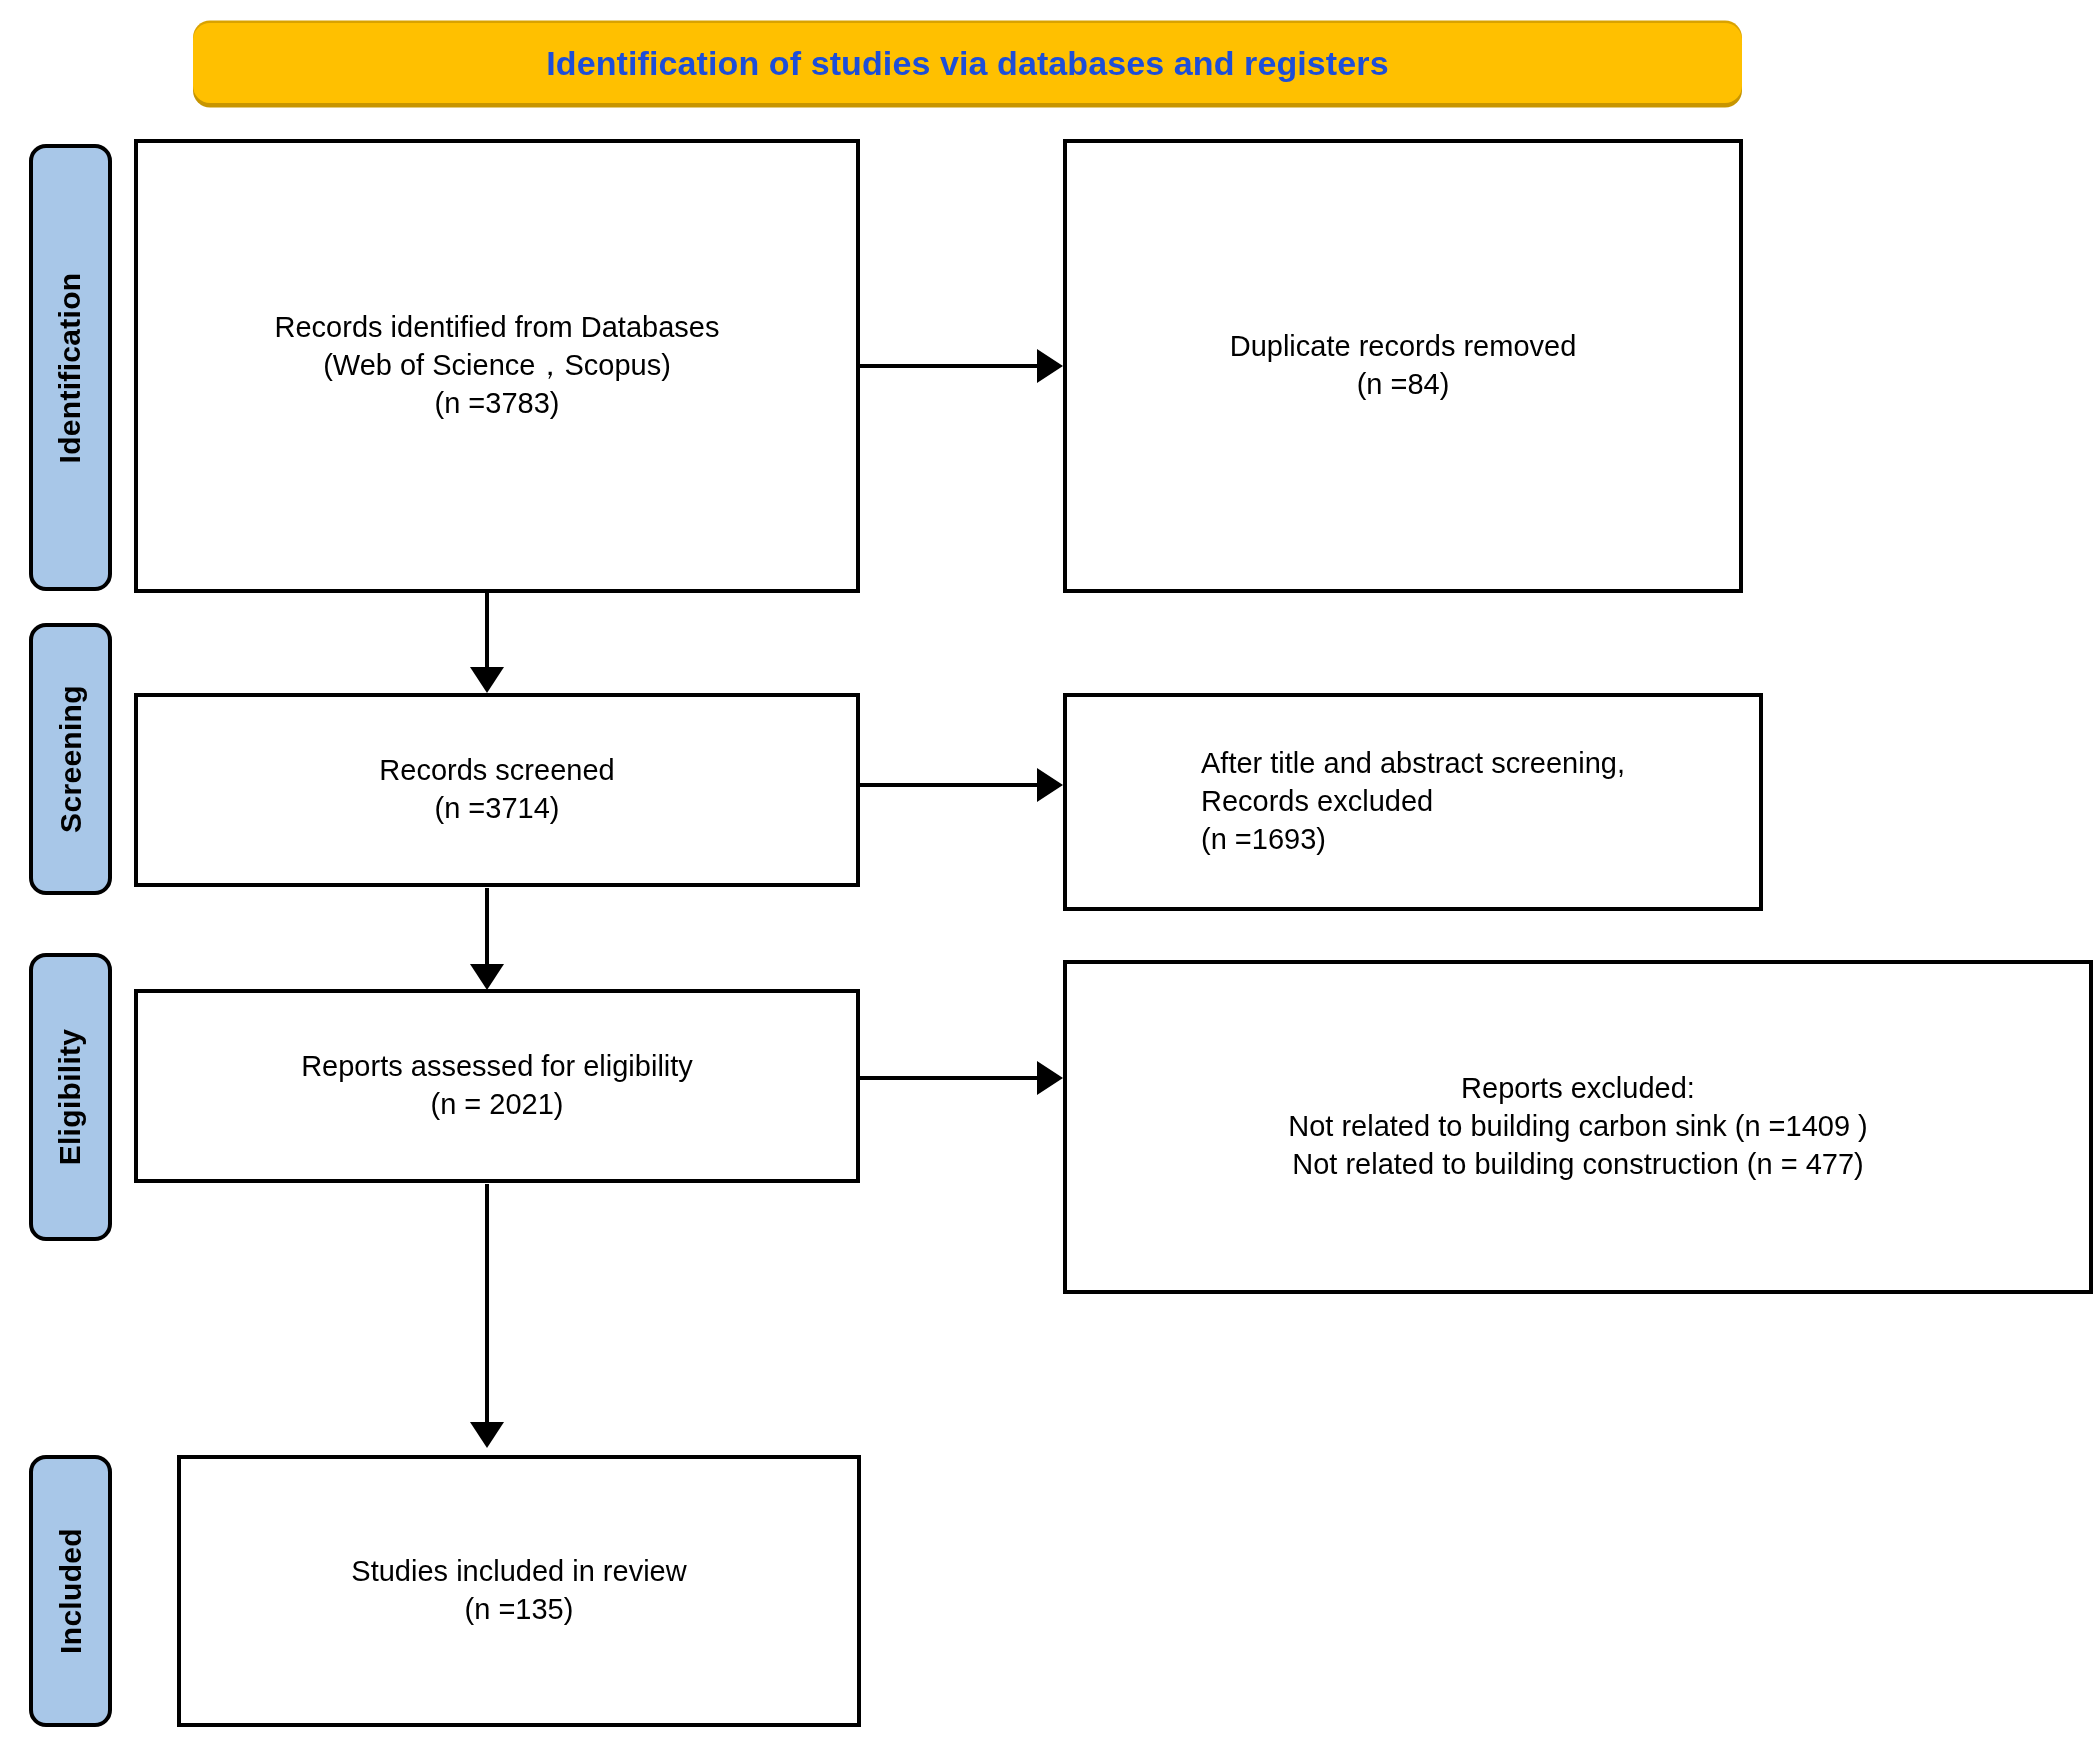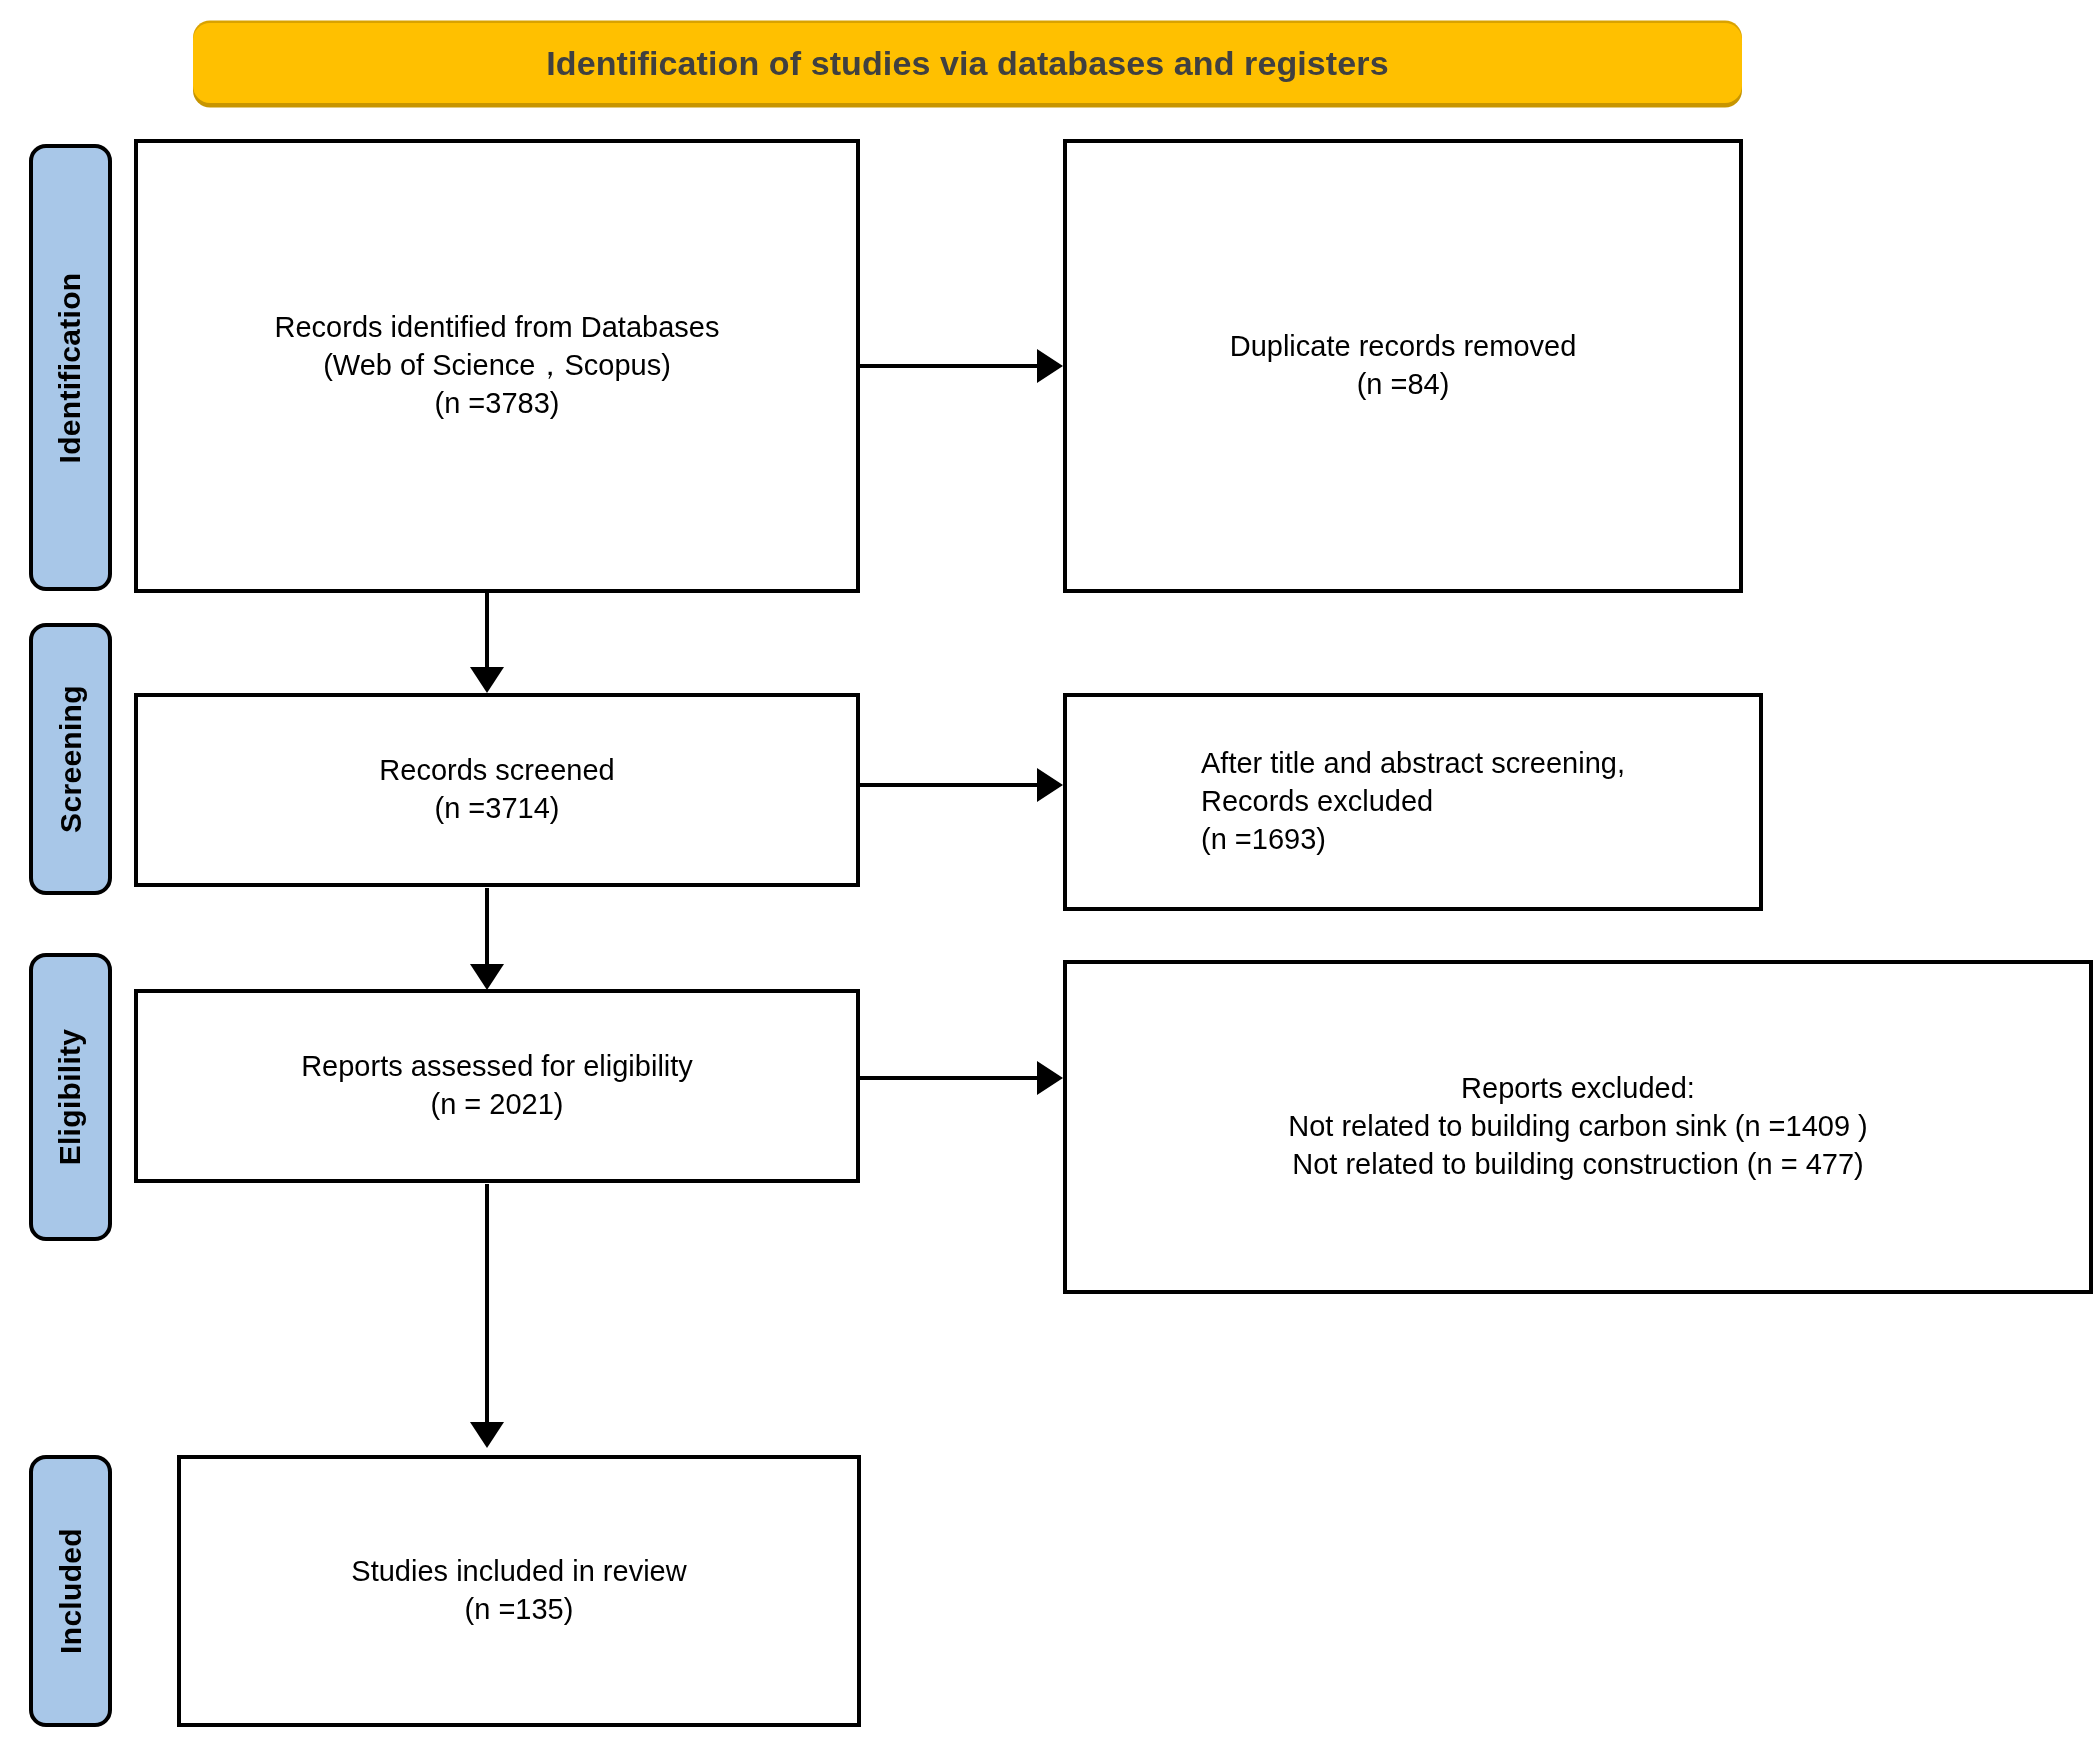--- a/index.html
+++ b/index.html
@@ -35,21 +35,21 @@
     box-shadow: 0 4.5px 0 0 #c79500, 0 -2.6px 0 0 #d9a200;
     display: flex;
     align-items: center;
     justify-content: center;
     box-sizing: border-box;
   }
   .header-banner .banner-text {
     font-size: 34px;
     font-weight: bold;
     letter-spacing: 0.1px;
-    color: #404040;
+    color: #1d4ed8;
     text-align: center;
     white-space: nowrap;
   }
 
   
   .stage-label {
     position: absolute;
     background: #A8C7E8;
     border: 4.5px solid #000000;
     border-radius: 17px;

